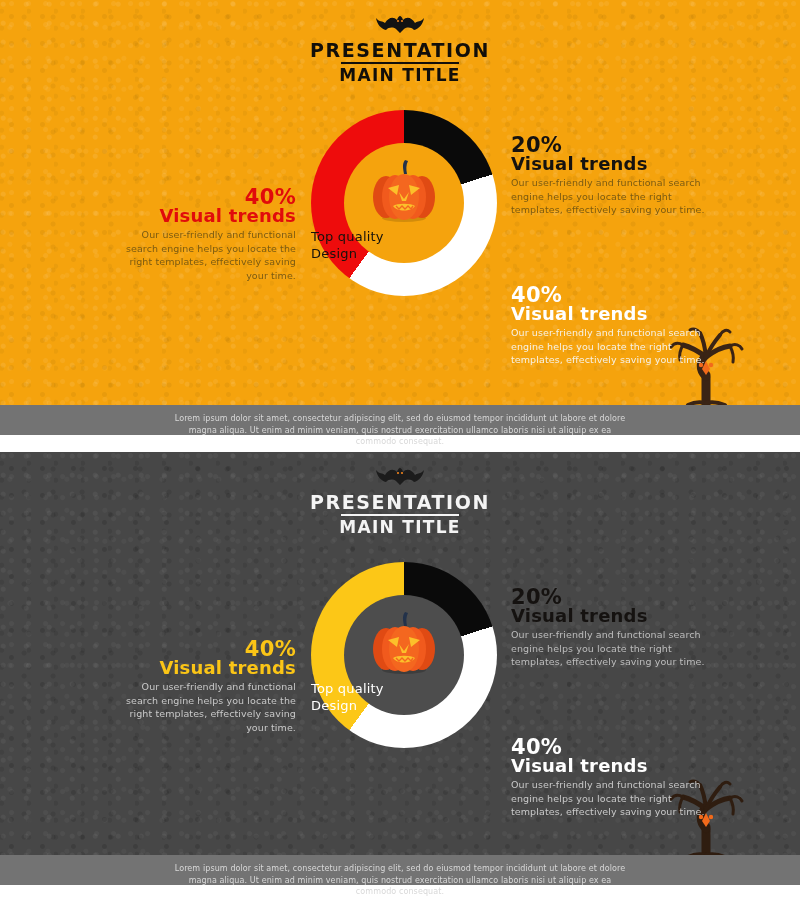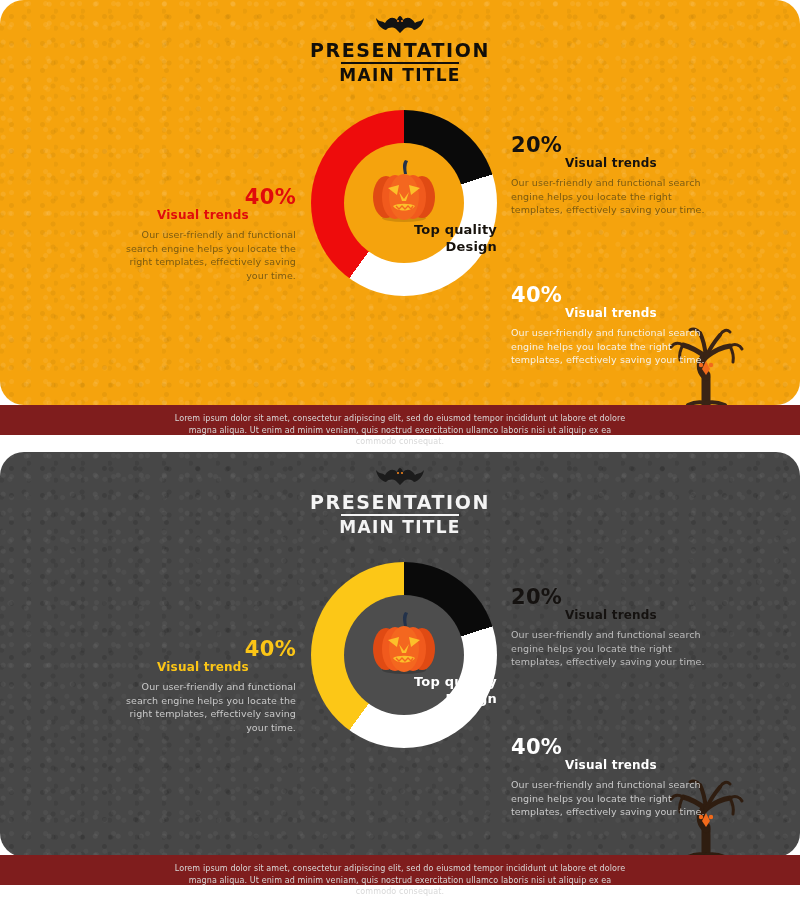--- a/index.html
+++ b/index.html
@@ -29,21 +29,20 @@
     overflow: hidden;
   }
   .slide-light { top: 0; height: 448px; }
   .slide-dark  { top: 452px; height: 448px; }
 
   .stage {
     position: absolute;
     left: 0; top: 0;
     width: 800px;
     height: 405px;
-    border-radius: 24px;
   }
   .stage-light {
     background-color: #f5a30d;
     background-image:
       radial-gradient(circle at 14% 22%, rgba(255,255,255,.09) 0 2px, transparent 3px),
       radial-gradient(circle at 37% 61%, rgba(0,0,0,.05) 0 2px, transparent 3px),
       radial-gradient(circle at 68% 17%, rgba(255,255,255,.07) 0 2px, transparent 3px),
       radial-gradient(circle at 83% 74%, rgba(0,0,0,.05) 0 2px, transparent 3px),
       radial-gradient(circle at 52% 88%, rgba(255,255,255,.06) 0 2px, transparent 3px),
       radial-gradient(circle at 6% 66%, rgba(0,0,0,.04) 0 2px, transparent 3px);
@@ -111,25 +110,25 @@
     left: 33px; top: 33px;
     width: 120px; height: 120px;
     border-radius: 50%;
   }
   .hole-light { background: #f5a30d; }
   .hole-dark  { background: #4d4d4d; }
 
   .center-text {
     position: absolute;
     left: 0;
-    top: 111px;
+    top: 118px;
     width: 186px;
-    text-align: right;
+    text-align: left;
     font-size: 13px;
-    font-weight: bold;
+    font-weight: normal;
     line-height: 17px;
     letter-spacing: .2px;
   }
   .ct-dark { color: #17120c; }
   .ct-white { color: #ffffff; }
 
   .pumpkin-holder {
     position: absolute;
     left: 50%;
     transform: translateX(-50%);
@@ -140,26 +139,25 @@
 
   
   .callout { position: absolute; z-index: 5; }
   .callout .pct {
     font-size: 21px;
     font-weight: bold;
     line-height: 22px;
     letter-spacing: .3px;
   }
   .callout .sub {
-    font-size: 12px;
+    font-size: 18px;
     font-weight: bold;
     line-height: 17px;
     letter-spacing: .2px;
     margin-top: -1px;
-    text-align: center;
   }
   .callout .body {
     font-size: 9.5px;
     line-height: 13.5px;
     margin-top: 4px;
     letter-spacing: .1px;
   }
   .callout-left  { width: 186px; text-align: right; }
   .callout-right { width: 200px; text-align: left; margin-top: 26px; }
 
@@ -171,21 +169,21 @@
   .b-wt     { color: #f7f2e6; }
   .b-gy     { color: #bdbdbd; }
   .b-gd     { color: #c9c9c9; }
 
   
   .footer {
     position: absolute;
     left: 0;
     width: 800px;
     height: 30px;
-    background: #7f1d1d;
+    background: #737373;
     z-index: 7;
   }
   .footer-light { top: 405px; }
   .footer-dark  { top: 403px; }
   .footer p {
     margin: 0;
     padding: 8px 170px 0 170px;
     color: #d8d8d8;
     font-size: 8px;
     line-height: 11.5px;

